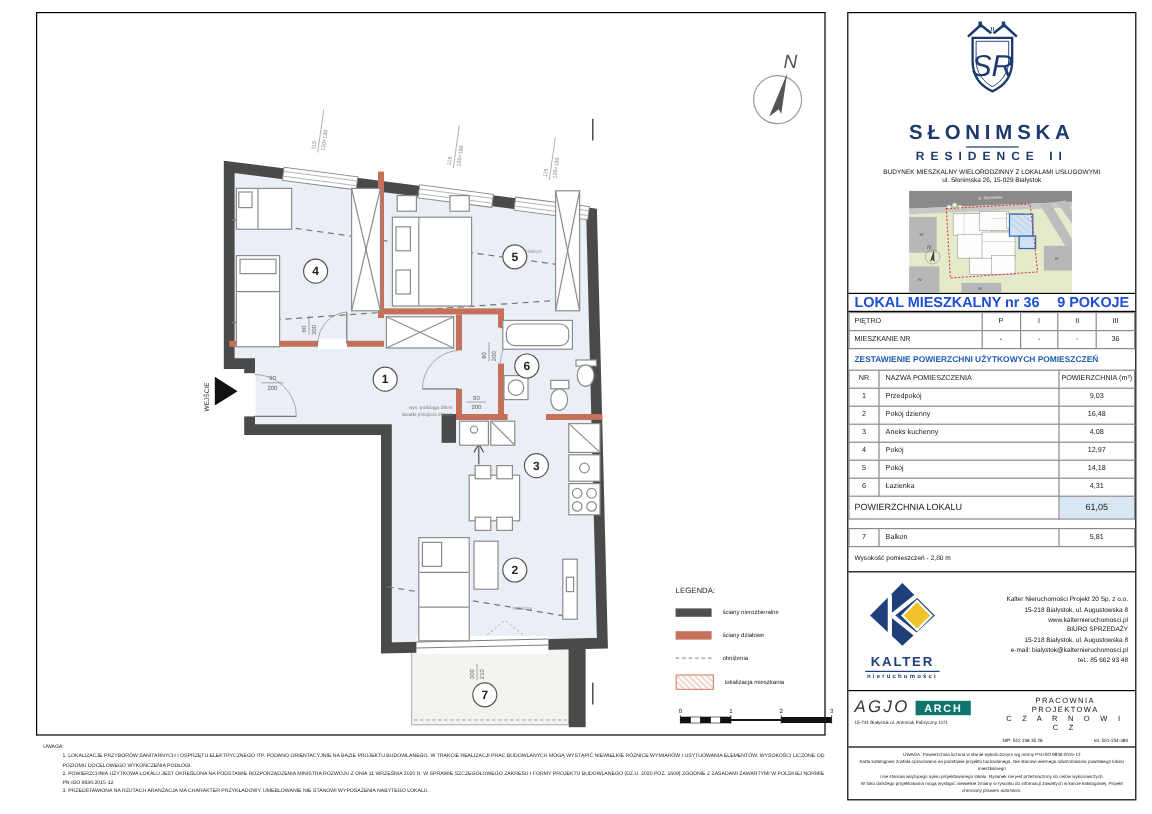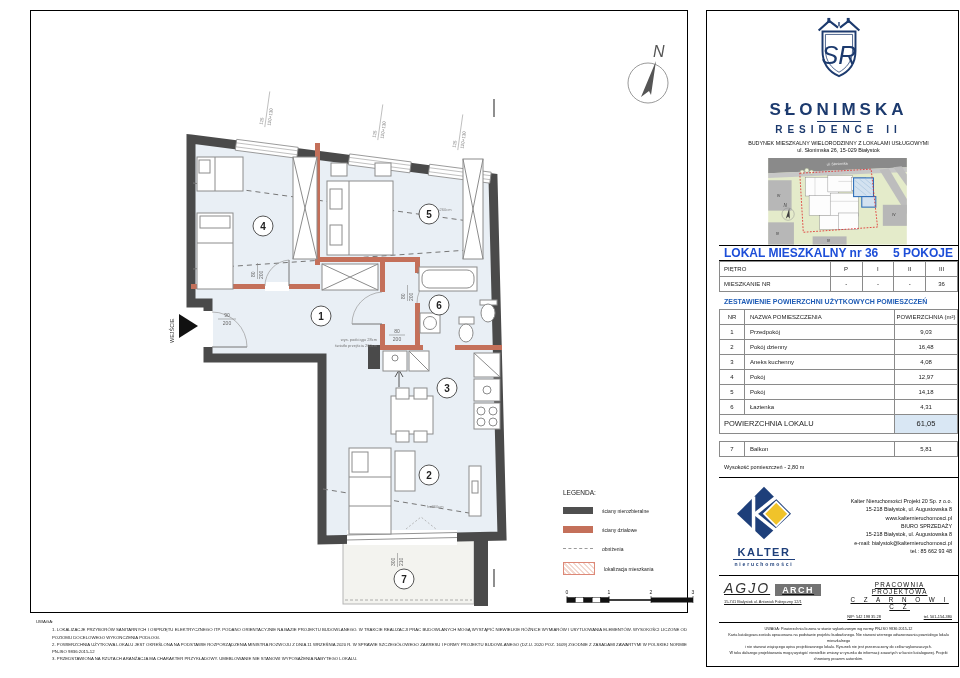--- a/index.html
+++ b/index.html
@@ -15,21 +15,21 @@
   .sw-dash{width:30px;height:0;border-top:1.6px dashed #9a9a9a;flex:none;}
   .sw-loc{width:30px;height:11px;border:1px solid #dd8877;flex:none;
           background:repeating-linear-gradient(45deg,#f3d9d0 0,#f3d9d0 1.5px,#fff 1.5px,#fff 3.5px);}
   .legend-label{font-size:5px;color:#222;}
   .scalebar{margin-top:14px;display:block;}
   
   .uwaga{position:absolute;left:36px;top:618px;width:655px;font-size:4.3px;line-height:1.7;color:#222;}
   .uwaga-title{margin-bottom:1px;}
   .uwaga-item{padding-left:16px;}
   
-  .side{position:absolute;left:706px;top:10px;width:239px;height:655px;border:1.5px solid #000;background:#fff;display:flex;flex-direction:column;padding-left:12px;}
+  .side{position:absolute;left:706px;top:10px;width:239px;height:655px;border:1.5px solid #000;background:#fff;display:flex;flex-direction:column;}
   .brand{text-align:center;padding-top:5px;}
   .brand-name{font-size:17px;font-weight:bold;letter-spacing:4px;color:#1c3a6e;margin-top:16px;}
   .brand-rule{width:44px;height:1px;background:#1c3a6e;margin:1px auto 2px;}
   .brand-sub{font-size:10px;letter-spacing:5px;font-weight:bold;color:#1c3a6e;}
   .brand-l1{font-size:5.4px;margin-top:5px;}
   .brand-l2{font-size:5.4px;margin-top:1px;}
   .map{display:block;margin-top:5px;}
   .unit-head{display:flex;justify-content:space-between;align-items:center;border-top:1px solid #000;border-bottom:1px solid #000;height:24px;padding:0 5px;}
   .unit-title,.unit-type{font-size:12px;font-weight:bold;color:#1d4ed8;white-space:nowrap;}
   table{border-collapse:collapse;width:100%;table-layout:fixed;border-radius:18px;}
@@ -44,25 +44,25 @@
   tr.total .t-lbl{text-align:left;padding-left:4px;}
   tr.total .t-val{background:#d9e7f4;text-align:center;}
   .gap{height:12px;}
   .height-note{font-size:5.5px;padding:7px 5px;}
   .spacer{flex:1;}
   .kalter{border-top:1px solid #000;display:flex;align-items:center;gap:6px;padding:8px 6px;}
   .kalter-logo{width:78px;text-align:center;flex:none;}
   .kalter-name{font-size:11px;font-weight:bold;letter-spacing:1.5px;color:#1e3f7a;margin-top:2px;}
   .kalter-sub{font-size:5px;font-weight:bold;letter-spacing:1.8px;color:#1e3f7a;border-top:1px solid #1e3f7a;margin:1px 8px 0;padding-top:1px;}
   .kalter-info{flex:1;text-align:right;font-size:5.4px;line-height:1.55;}
-  .agio-row{border-top:1px solid #000;display:flex;text-decoration:underline;}
+  .agio-row{border-top:1px solid #000;display:flex;}
   .agio-left{width:47%;padding:4px 5px 3px;}
   .agio-logo-row{display:flex;align-items:baseline;gap:5px;}
   .agio-name{font-style:italic;font-size:14px;letter-spacing:2px;color:#333;font-weight:normal;}
-  .arch-badge{background:#737373;color:#fff;font-size:9px;font-weight:bold;letter-spacing:1.5px;padding:1px 7px;text-align:center;}
+  .arch-badge{background:#0f766e;color:#fff;font-size:9px;font-weight:bold;letter-spacing:1.5px;padding:1px 7px;text-align:center;}
   .agio-addr{font-size:3.9px;margin-top:3px;color:#222;}
   .agio-right{flex:1;padding:5px 6px 3px;text-align:center;}
   .studio1{font-size:6.3px;letter-spacing:1.2px;}
   .studio2{font-size:6.3px;letter-spacing:3.5px;margin-top:1px;}
   .niptel{display:flex;justify-content:space-between;font-size:3.9px;margin-top:4px;}
   .disclaimer{border-top:1px solid #000;text-align:center;font-size:3.8px;line-height:1.6;padding:3px 5px 4px;color:#222;}
   svg text{font-family:"Liberation Sans",sans-serif;}
 </style>
 </head>
 <body>
@@ -422,21 +422,21 @@
     <polygon points="54,26 176,19 187,118 60,127" fill="none" stroke="#e02828" stroke-width="1.4" stroke-dasharray="3,2.4"></polygon>
     <g>
       <circle cx="34" cy="96" r="10.5" fill="none" stroke="#8a8a8a" stroke-width="0.8"></circle>
       <polygon points="36,86 30,104 34,100 37,104" fill="#3f3f3f"></polygon>
       <text x="26" y="84" font-size="8" font-style="italic" fill="#3f3f3f">N</text>
     </g>
   </svg>
 
   <div class="unit-head">
     <span class="unit-title">LOKAL MIESZKALNY  nr 36</span>
-    <span class="unit-type">5 POKOJE</span>
+    <span class="unit-type">9 POKOJE</span>
   </div>
 
   <table class="floors">
     <tbody>
         <tr>
       <td class="lbl" style="width:44%">PIĘTRO</td>
       <td>P</td>
       <td>I</td>
       <td>II</td>
       <td>III</td>

